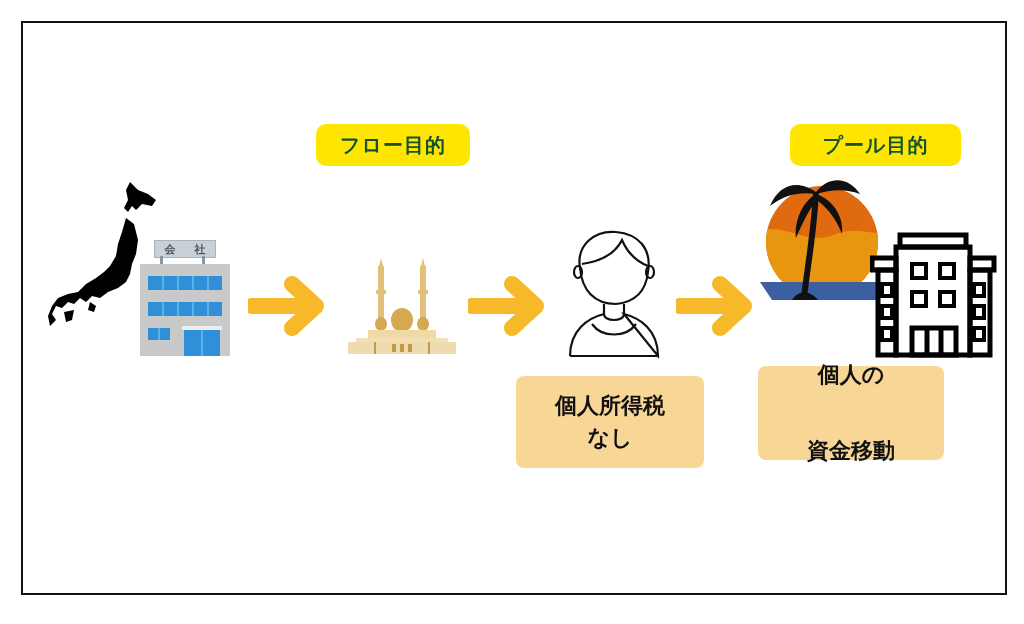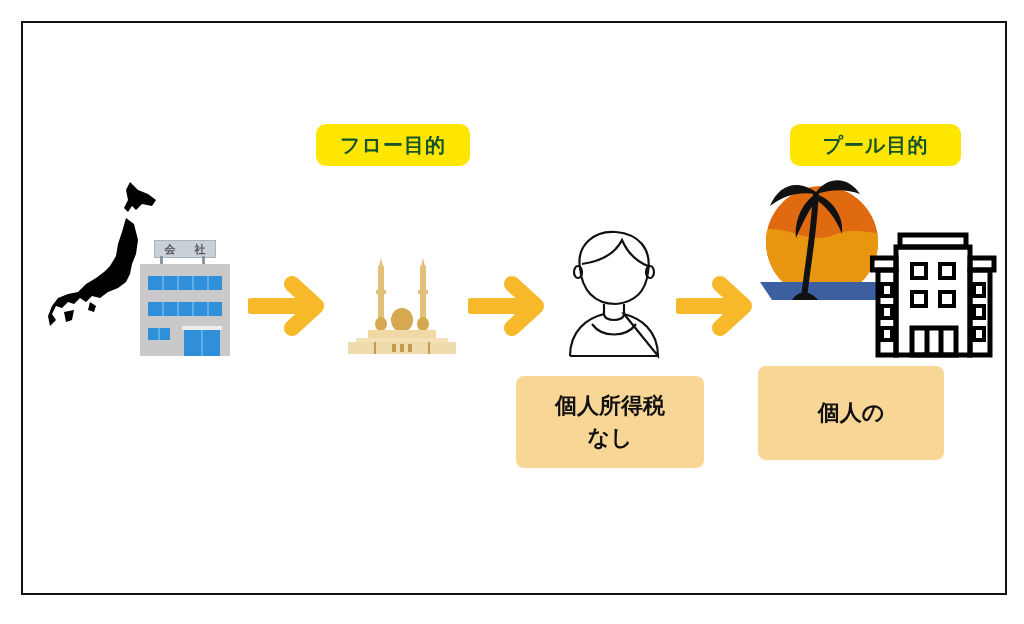--- a/index.html
+++ b/index.html
@@ -17,20 +17,21 @@
 
 <div class="label-yellow" style="left:316px;top:124px;width:154px;height:42px;">フロー目的</div>
 <div class="label-yellow" style="left:790px;top:124px;width:171px;height:42px;">プール目的</div>
 
 <div class="label-tan" style="left:516px;top:376px;width:188px;height:92px;">
   <span>個人所得税</span>
   <span>なし</span>
 </div>
 <div class="label-tan" style="left:758px;top:366px;width:186px;height:94px;gap:44px;">
   <span>個人の</span>
+  <span>資金移動</span>
 </div>
 
 <svg class="abs" style="left:44px;top:180px;" width="120" height="150" viewBox="0 0 120 150">
   <path fill="#000" d="M86 2 L94 10 L104 14 L112 20 L108 26 L98 24 L92 30 L88 26 L84 32 L80 28 L84 20 L82 10 Z
     M82 38 L90 44 L94 60 L92 74 L88 84 L86 94 L82 102 L74 108 L64 112 L56 118 L48 116 L42 122 L36 118 L30 124 L24 122 L18 128 L12 126 L8 134 L12 140 L6 146 L4 136 L8 126 L14 118 L24 114 L34 112 L42 104 L52 98 L60 92 L66 86 L72 76 L74 64 L78 52 Z
     M46 122 L52 126 L50 132 L44 130 Z
     M20 132 L30 130 L28 140 L22 142 Z"></path>
 </svg>
 
 <div class="sign">

